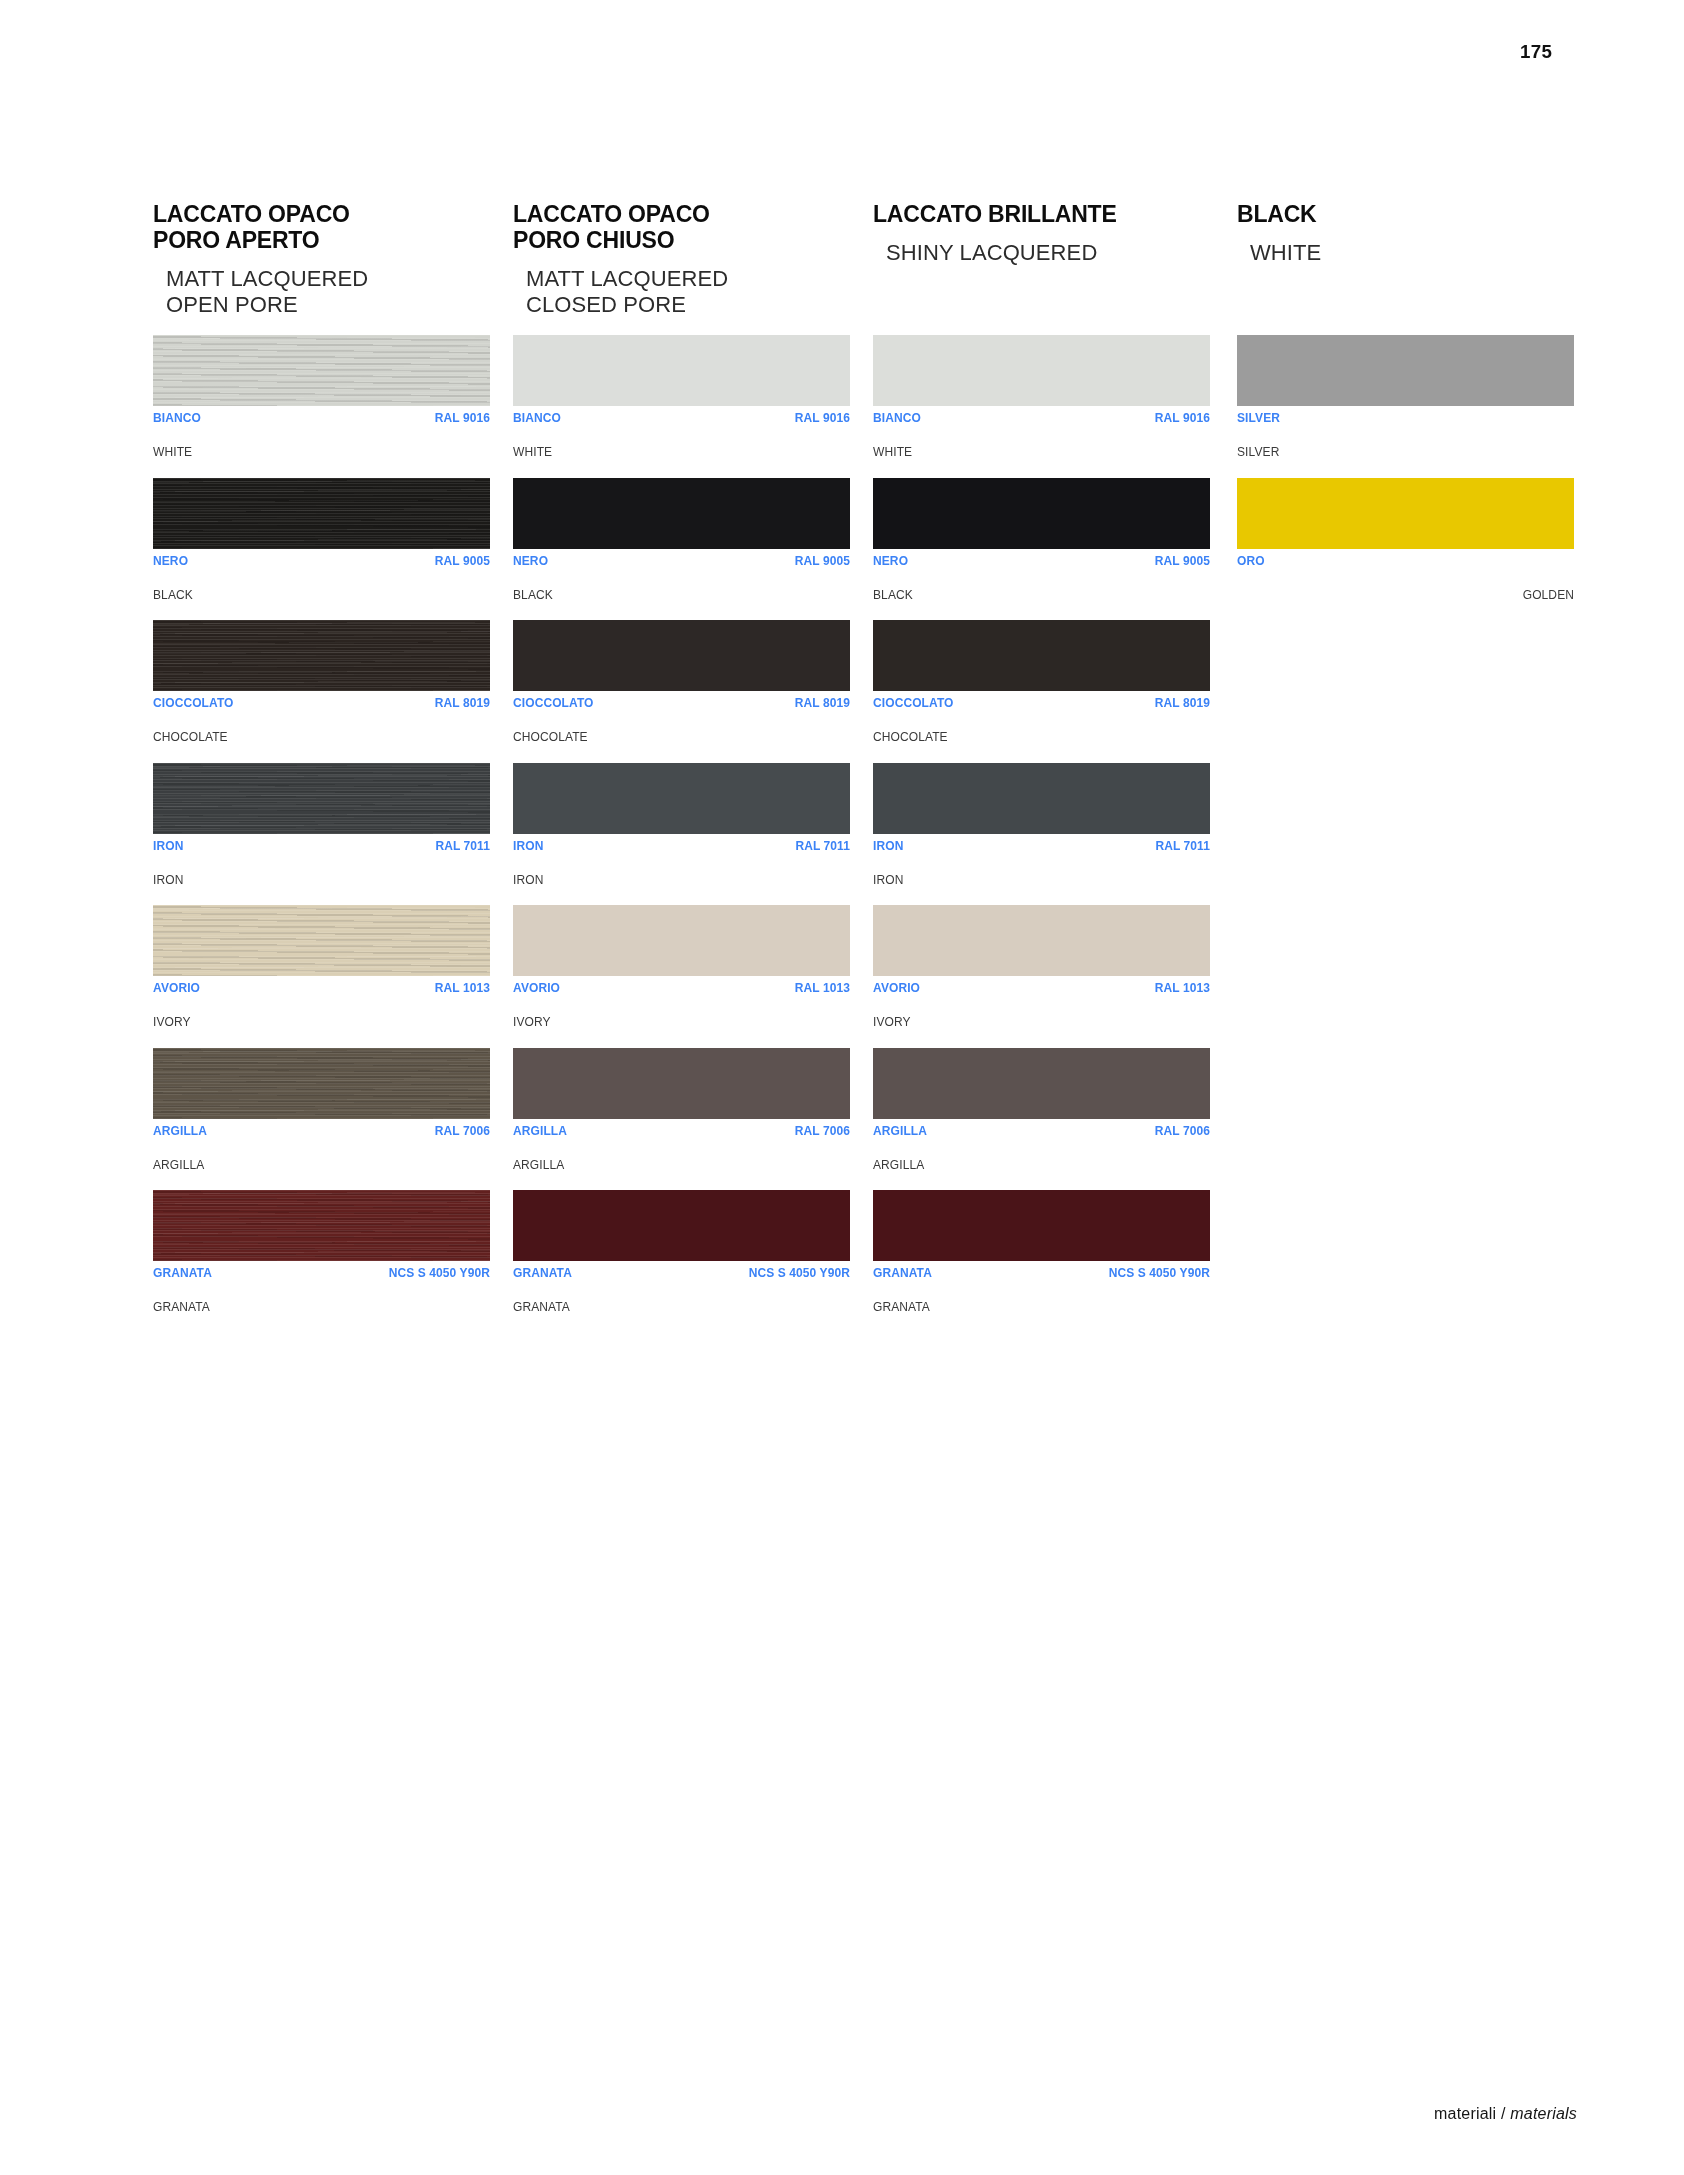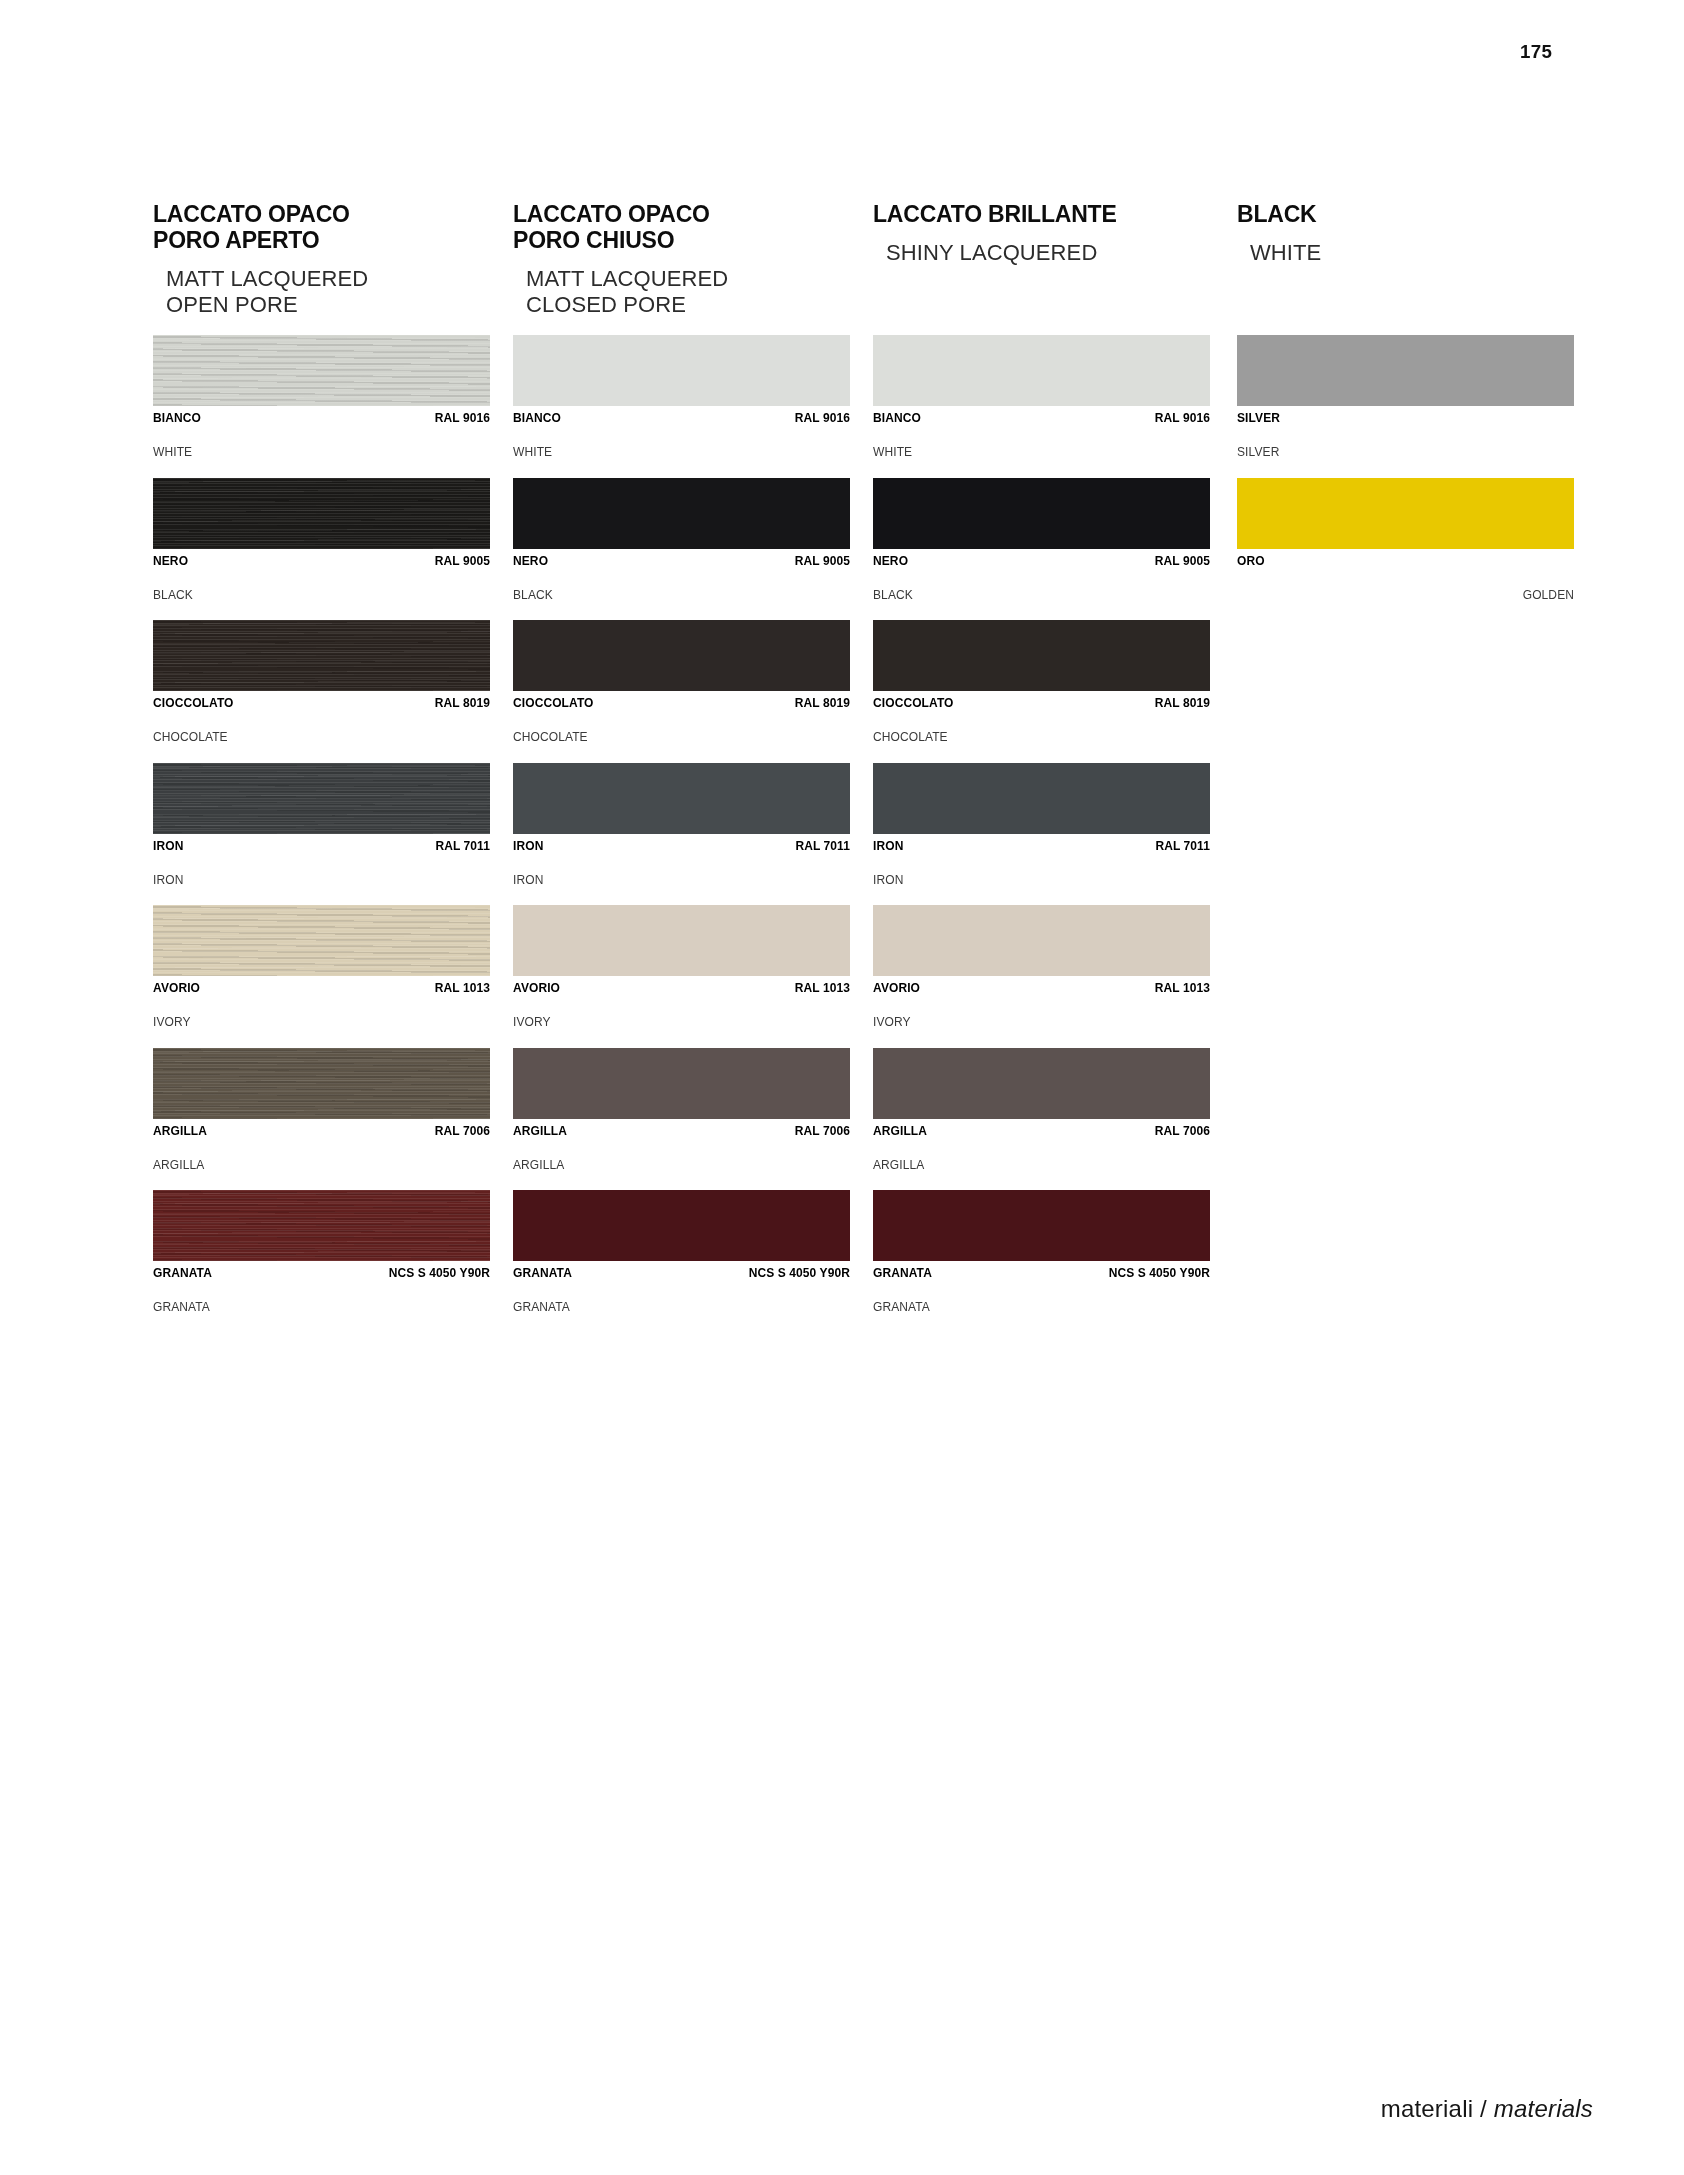--- a/index.html
+++ b/index.html
@@ -104,21 +104,21 @@
   .labels {
     margin-top: 6.2px;
   }
   .label-row {
     display: flex;
     justify-content: space-between;
     align-items: baseline;
     font-size: 12px;
     font-weight: bold;
     letter-spacing: 0.1px;
-    color: #000000;
+    color: #3b82f6;
     line-height: 1.15;
   }
   .label-it { white-space: nowrap; }
   .label-code { white-space: nowrap; text-align: center; }
   .label-en {
     font-size: 12px;
     font-weight: normal;
     letter-spacing: 0.1px;
     color: #3a3a3a;
     line-height: 1.25;
@@ -128,23 +128,23 @@
   
   .footer {
     position: absolute;
     left: 0;
     right: 0;
     bottom: 0;
     height: 107px;
   }
   .footer-text {
     position: absolute;
-    right: 91px;
+    right: 107px;
     bottom: 52px;
-    font-size: 24px;
+    font-size: 16px;
     color: #161616;
     letter-spacing: 0.2px;
     white-space: nowrap;
     margin-left: 48px;
   }
   .footer-text .ital {
     font-style: italic;
   }
 </style>
 </head>

